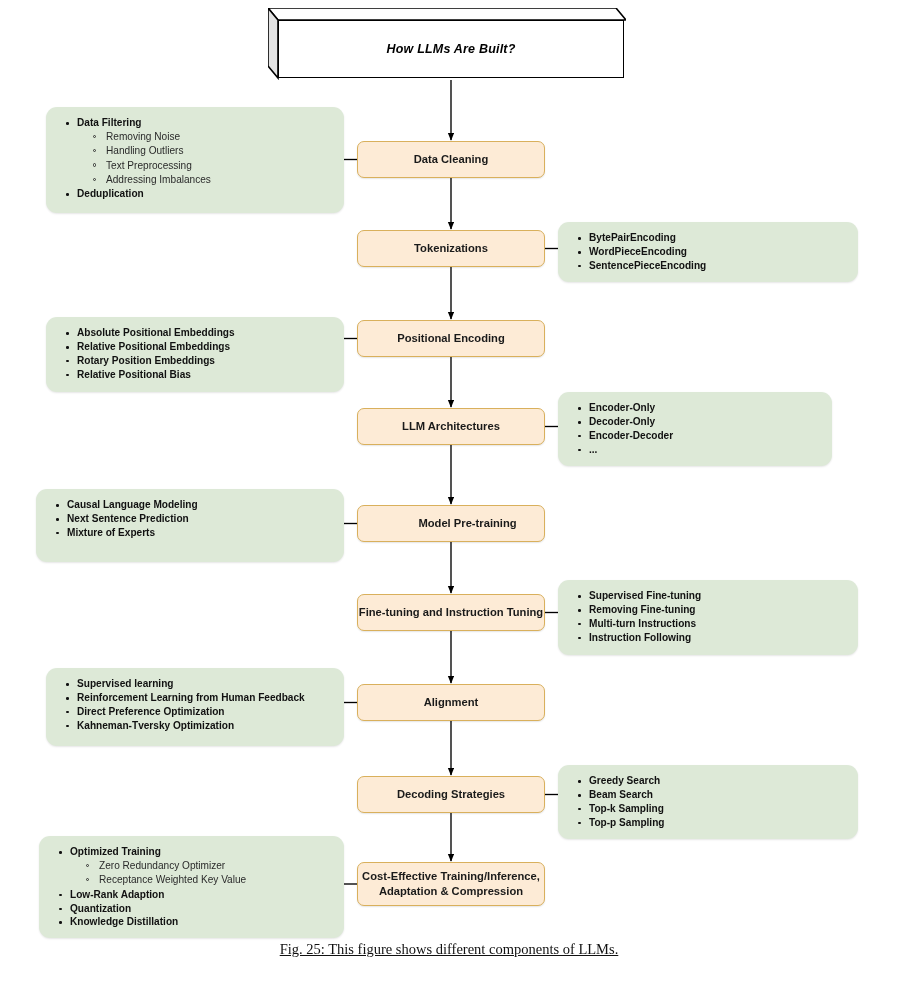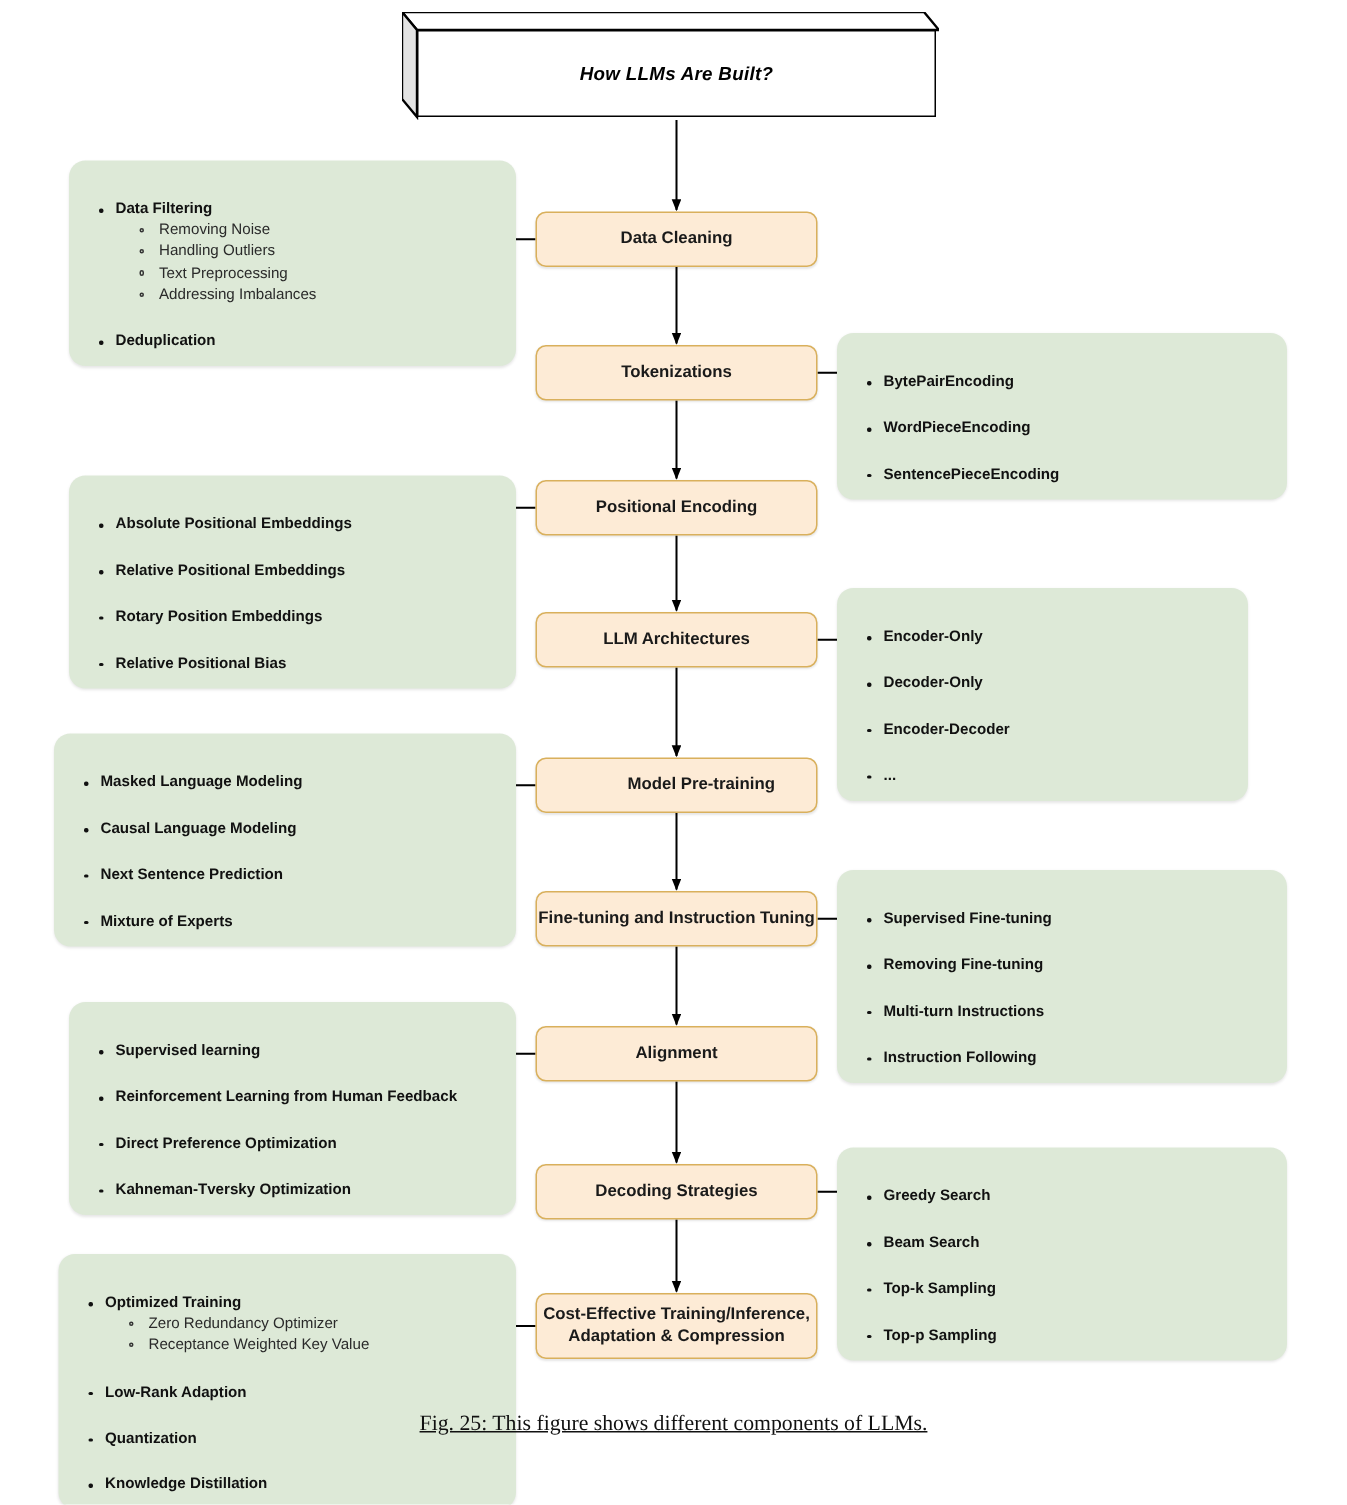--- a/index.html
+++ b/index.html
@@ -89,21 +89,20 @@
     padding: 0;
   }
   .gpanel li.lvl1 {
     font-size: 10.1px;
     font-weight: bold;
     color: #111;
     line-height: 1.38;
     padding-left: 17px;
     position: relative;
     white-space: nowrap;
-    margin-top: 17px;
   }
   .gpanel li.lvl1::before {
     content: "";
     position: absolute;
     left: 6px;
     top: 6px;
     width: 2.6px;
     height: 2.6px;
     background: #111;
     border-radius: 50%;
@@ -221,21 +220,20 @@
         <ul>
           <li class="lvl1">Encoder-Only</li>
           <li class="lvl1">Decoder-Only</li>
           <li class="lvl1">Encoder-Decoder</li>
           <li class="lvl1">...</li>
         </ul>
       </div>
       <div class="cnode" style="left: 357px; top: 505px; width: 188px; height: 37px; white-space: pre-line; padding-left: 33px;">Model Pre-training</div>
       <div class="gpanel" style="left: 36px; top: 489px; width: 308px; min-height: 73px;">
         <ul>
-          <li class="lvl1">Masked Language Modeling</li>
           <li class="lvl1">Causal Language Modeling</li>
           <li class="lvl1">Next Sentence Prediction</li>
           <li class="lvl1">Mixture of Experts</li>
         </ul>
       </div>
       <div class="cnode" style="left: 357px; top: 594px; width: 188px; height: 37px; white-space: pre-line;">Fine-tuning and Instruction Tuning</div>
       <div class="gpanel" style="left: 558px; top: 580px; width: 300px; min-height: 75px;">
         <ul>
           <li class="lvl1">Supervised Fine-tuning</li>
           <li class="lvl1">Removing Fine-tuning</li>

